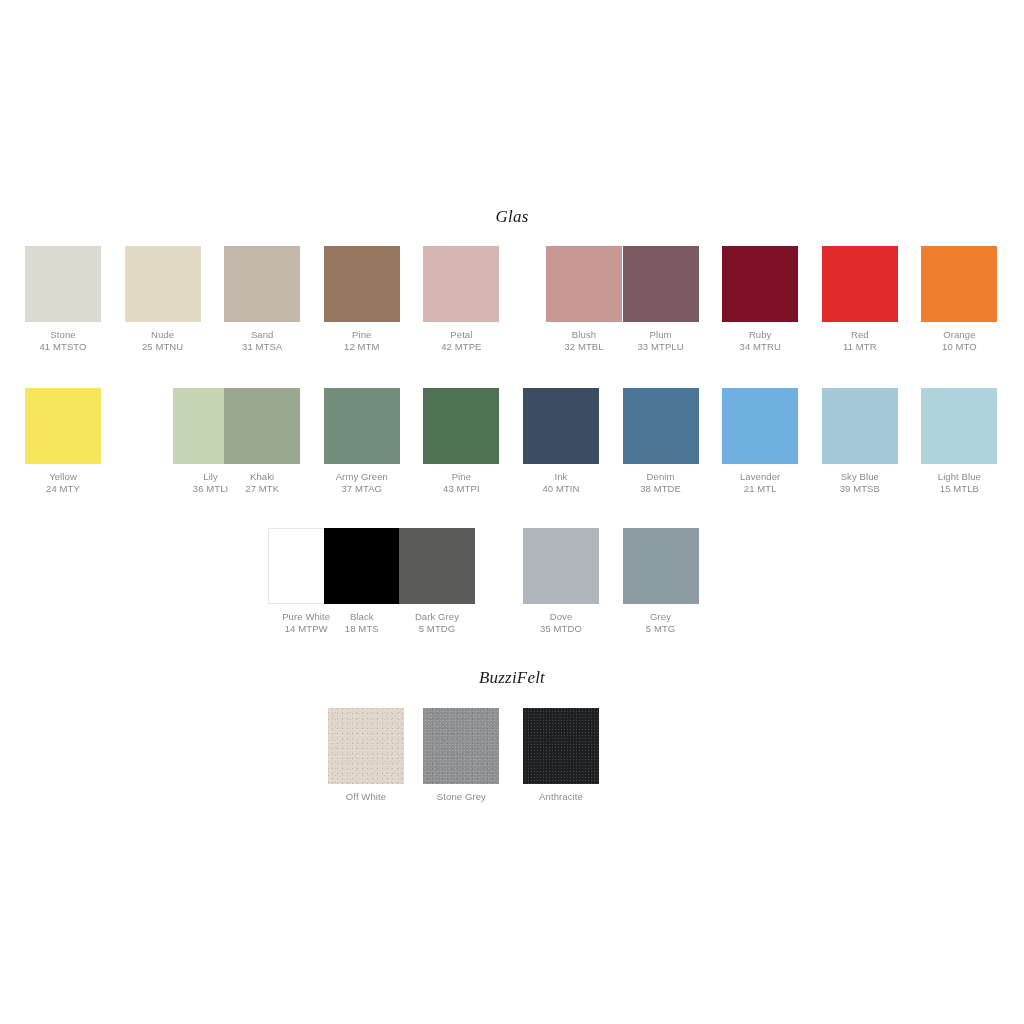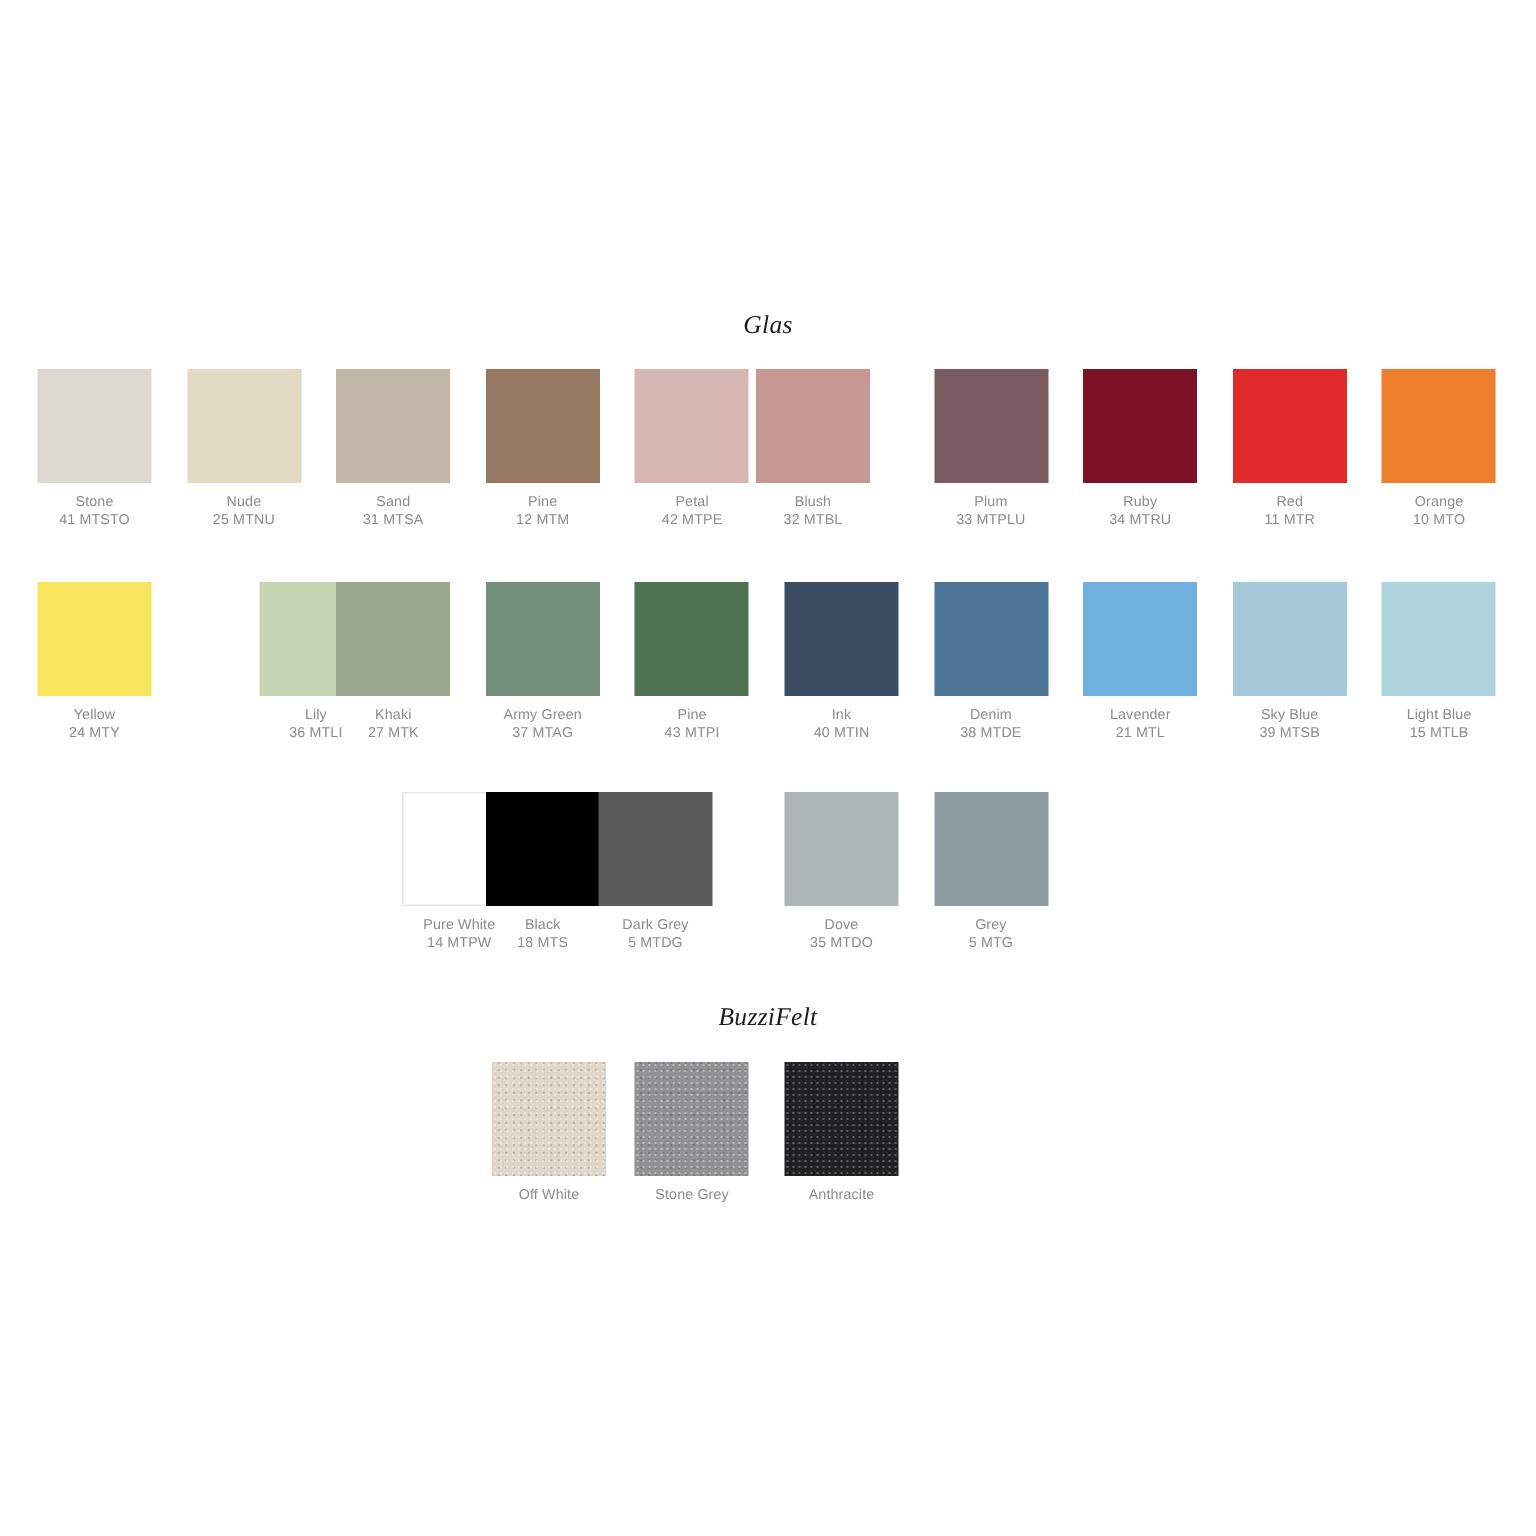--- a/index.html
+++ b/index.html
@@ -126,21 +126,21 @@
       <div class="swatch-cell" style="left: 323.8px;">
         <div class="swatch-chip" style="background: rgb(150, 119, 95);"></div>
         <div class="swatch-label">Pine</div>
         <div class="swatch-code">12 MTM</div>
       </div>
       <div class="swatch-cell" style="left: 423.4px;">
         <div class="swatch-chip" style="background: rgb(214, 182, 179);"></div>
         <div class="swatch-label">Petal</div>
         <div class="swatch-code">42 MTPE</div>
       </div>
-      <div class="swatch-cell" style="left: 504px;">
+      <div class="swatch-cell" style="left: 546px;">
         <div class="swatch-chip" style="background: rgb(198, 151, 147);"></div>
         <div class="swatch-label">Blush</div>
         <div class="swatch-code">32 MTBL</div>
       </div>
       <div class="swatch-cell" style="left: 622.6px;">
         <div class="swatch-chip" style="background: rgb(124, 90, 97);"></div>
         <div class="swatch-label">Plum</div>
         <div class="swatch-code">33 MTPLU</div>
       </div>
       <div class="swatch-cell" style="left: 722.2px;">

